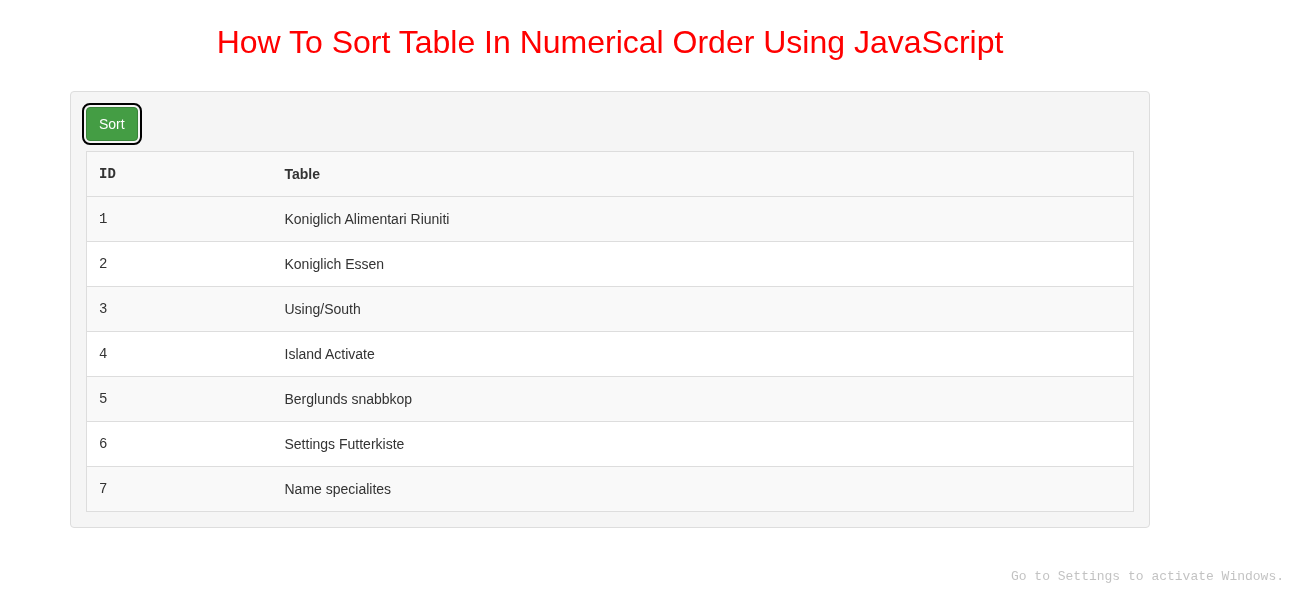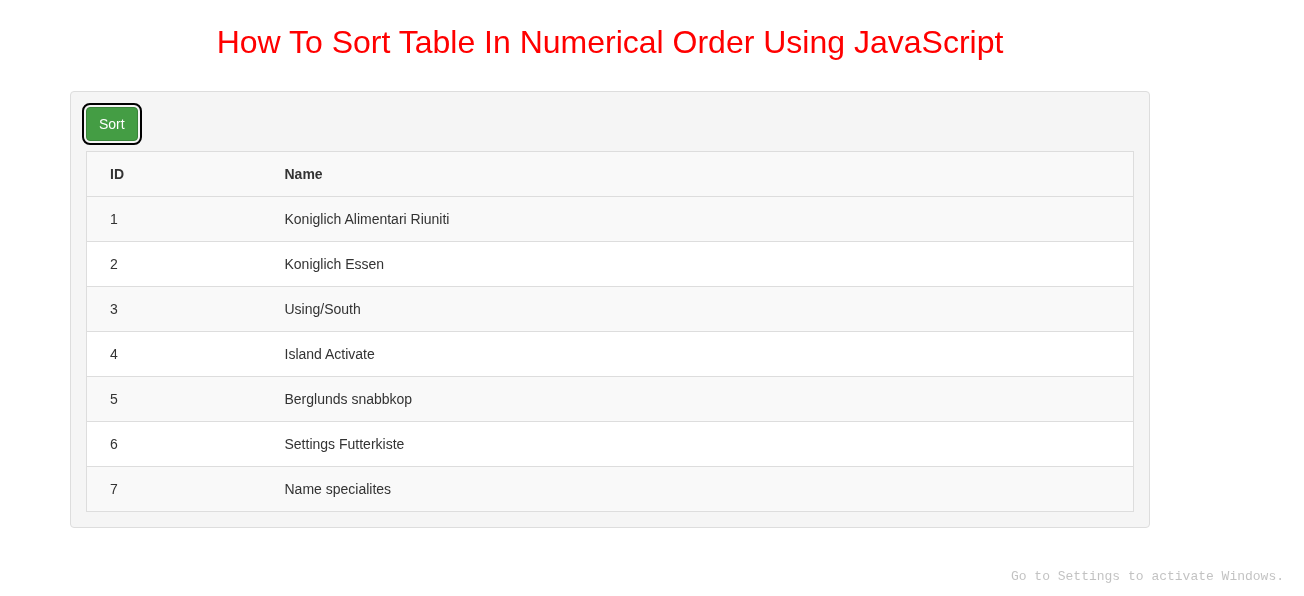--- a/index.html
+++ b/index.html
@@ -56,21 +56,22 @@
     border-top: 1px solid #ddd;
     color: #333;
   }
   table th {
     font-weight: 700;
     background: #f9f9f9;
     border-top: none;
   }
   table th:first-child, table td:first-child {
     width: 190px;
-    padding-left: 23px;
+    padding-left: 12px;
+    font-family: Liberation Mono, monospace;
   }
   table tbody tr:nth-child(odd) td {
     background: #f9f9f9;
   }
   table tbody tr:nth-child(even) td {
     background: #fff;
   }
   .watermark {
     position: fixed;
     right: 20px;
@@ -96,21 +97,21 @@
 <div class="page">
   <h1 class="title">How To Sort Table In Numerical Order Using JavaScript</h1>
 
   <div class="panel">
     <button class="btn-sort">Sort</button>
 
     <table>
       <thead>
         <tr>
           <th>ID</th>
-          <th>Name</th>
+          <th>Table</th>
         </tr>
       </thead>
       <tbody>
         <tr>
           <td>1</td>
           <td>Koniglich Alimentari Riuniti</td>
         </tr>
         <tr>
           <td>2</td>
           <td>Koniglich Essen</td>

